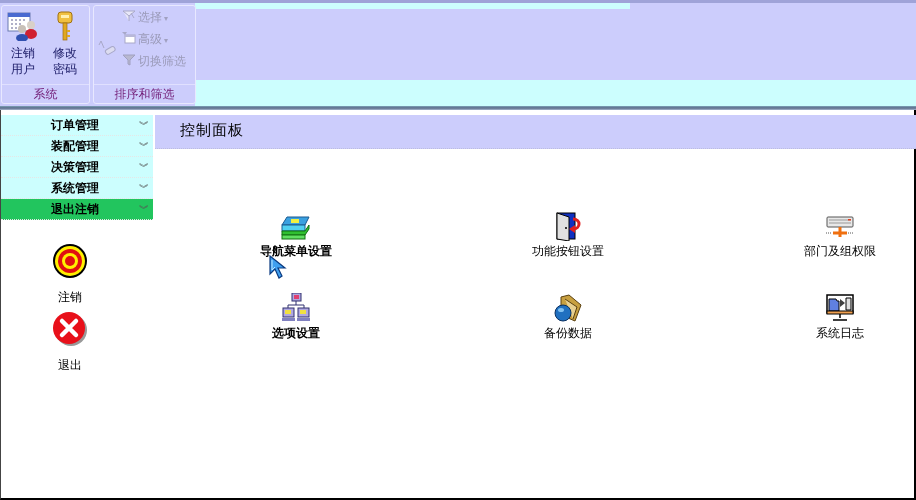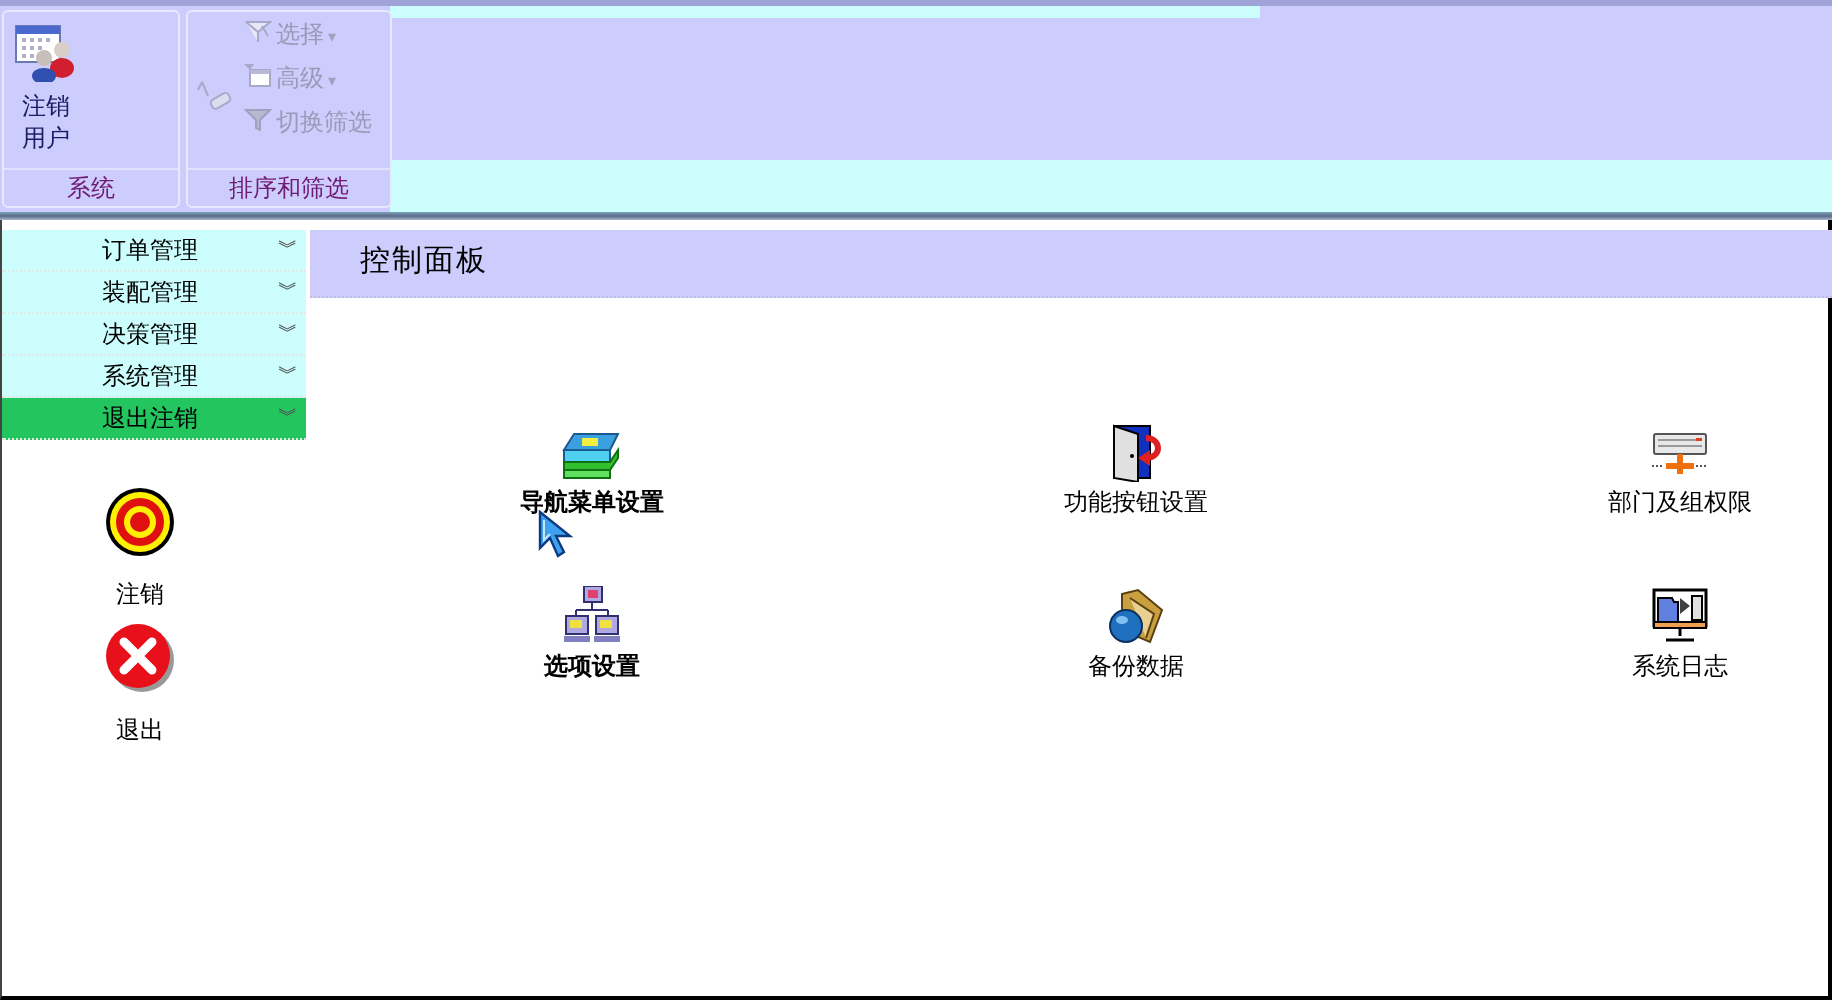--- a/index.html
+++ b/index.html
@@ -27,21 +27,21 @@
 
   .small-btn { position: absolute; left: 28px; height: 18px; line-height: 18px; color: #9a9ab8; font-size: 12px; white-space: nowrap; }
   .small-btn .sico { display: inline-block; width: 14px; height: 12px; vertical-align: -1px; margin-right: 2px; }
   .small-btn .caret { font-size: 8px; color: #a0a0c0; margin-left: 2px; }
   .sort-big-ico { position: absolute; left: 4px; top: 33px; width: 20px; height: 18px; }
 
   
   .nav { position: absolute; left: 1px; top: 115px; width: 152px; }
   .nav-item { height: 21px; line-height: 20px; background: #ccfefe; border-bottom: 1px dotted #e6e6e6; position: relative; cursor: pointer; }
   .nav-item.white { background: #22c55e; }
-  .nav-item .lbl { position: absolute; left: 50px; font-size: 12px; color: #000; }
+  .nav-item .lbl { position: absolute; left: 50px; font-size: 12px; color: #000; font-weight: bold; }
   .nav-item .chev { position: absolute; left: 138px; top: 0; font-size: 10px; color: #555; }
 
   .side-btn { position: absolute; left: 40px; width: 60px; text-align: center; font-size: 12px; cursor: pointer; }
   .side-btn .ico { width: 36px; height: 36px; margin: 0 auto 10px; position: relative; }
   .side-btn.logout { top: 243px; }
   .side-btn.exit { top: 311px; }
 
   
   .panel-title { position: absolute; left: 155px; top: 115px; width: 761px; height: 34px; background: #cccdfc; border-bottom: 1px dotted #bdbde0; }
   .panel-title span { position: absolute; left: 25px; top: 6px; font-size: 15px; font-weight: normal; letter-spacing: 1px; }
@@ -82,20 +82,33 @@
             </g>
           <circle cx="24" cy="14" r="4" fill="#d8d0c8"></circle>
           <ellipse cx="24" cy="23" rx="6" ry="5" fill="#d02030"></ellipse>
           <circle cx="15" cy="18" r="4" fill="#c8c0b8"></circle>
           <ellipse cx="15" cy="27" rx="6" ry="4" fill="#3050b0"></ellipse>
         </svg>
       </span>
       <span>注销</span><br>
       <span>用户</span>
     </div>
+    <div class="big-btn pwd">
+      <span class="ico">
+        <svg width="32" height="30" viewBox="0 0 32 30">
+          <rect x="9" y="1" width="14" height="11" rx="3" fill="#f0c040" stroke="#a07010"></rect>
+          <rect x="12" y="4" width="8" height="3" fill="#fff0b0"></rect>
+          <rect x="14" y="12" width="4" height="17" fill="#e0a820" stroke="#a07010" stroke-width="0.7"></rect>
+          <rect x="18" y="19" width="3" height="2" fill="#e0a820"></rect>
+          <rect x="18" y="24" width="3" height="2" fill="#e0a820"></rect>
+        </svg>
+      </span>
+      <span>修改</span><br>
+      <span>密码</span>
+    </div>
     <div class="group-label">系统</div>
   </div>
 
   <div class="group sort">
     <span class="sort-big-ico">
       <svg width="20" height="18" viewBox="0 0 20 18">
         <path d="M3 2 L6 9 M3 2 L1 6" stroke="#a8a8c8" fill="none"></path>
         <rect x="7" y="9" width="10" height="5" rx="2" fill="#dcdcf0" stroke="#a8a8c8" transform="rotate(-30 12 11)"></rect>
       </svg>
     </span>

